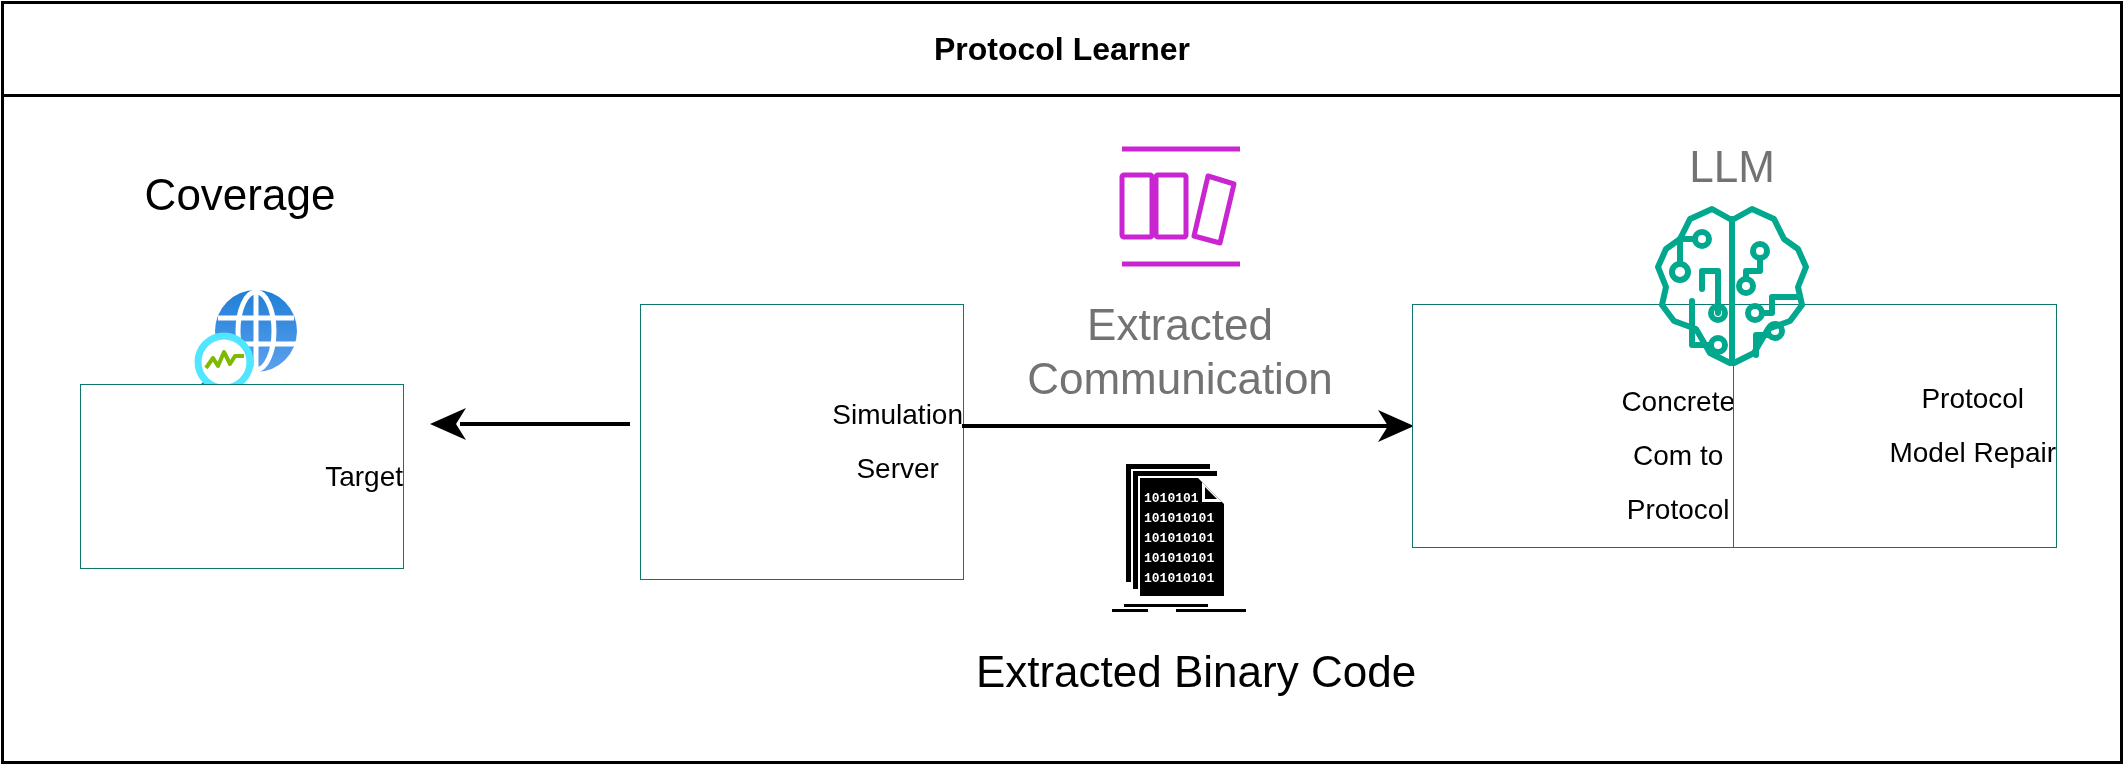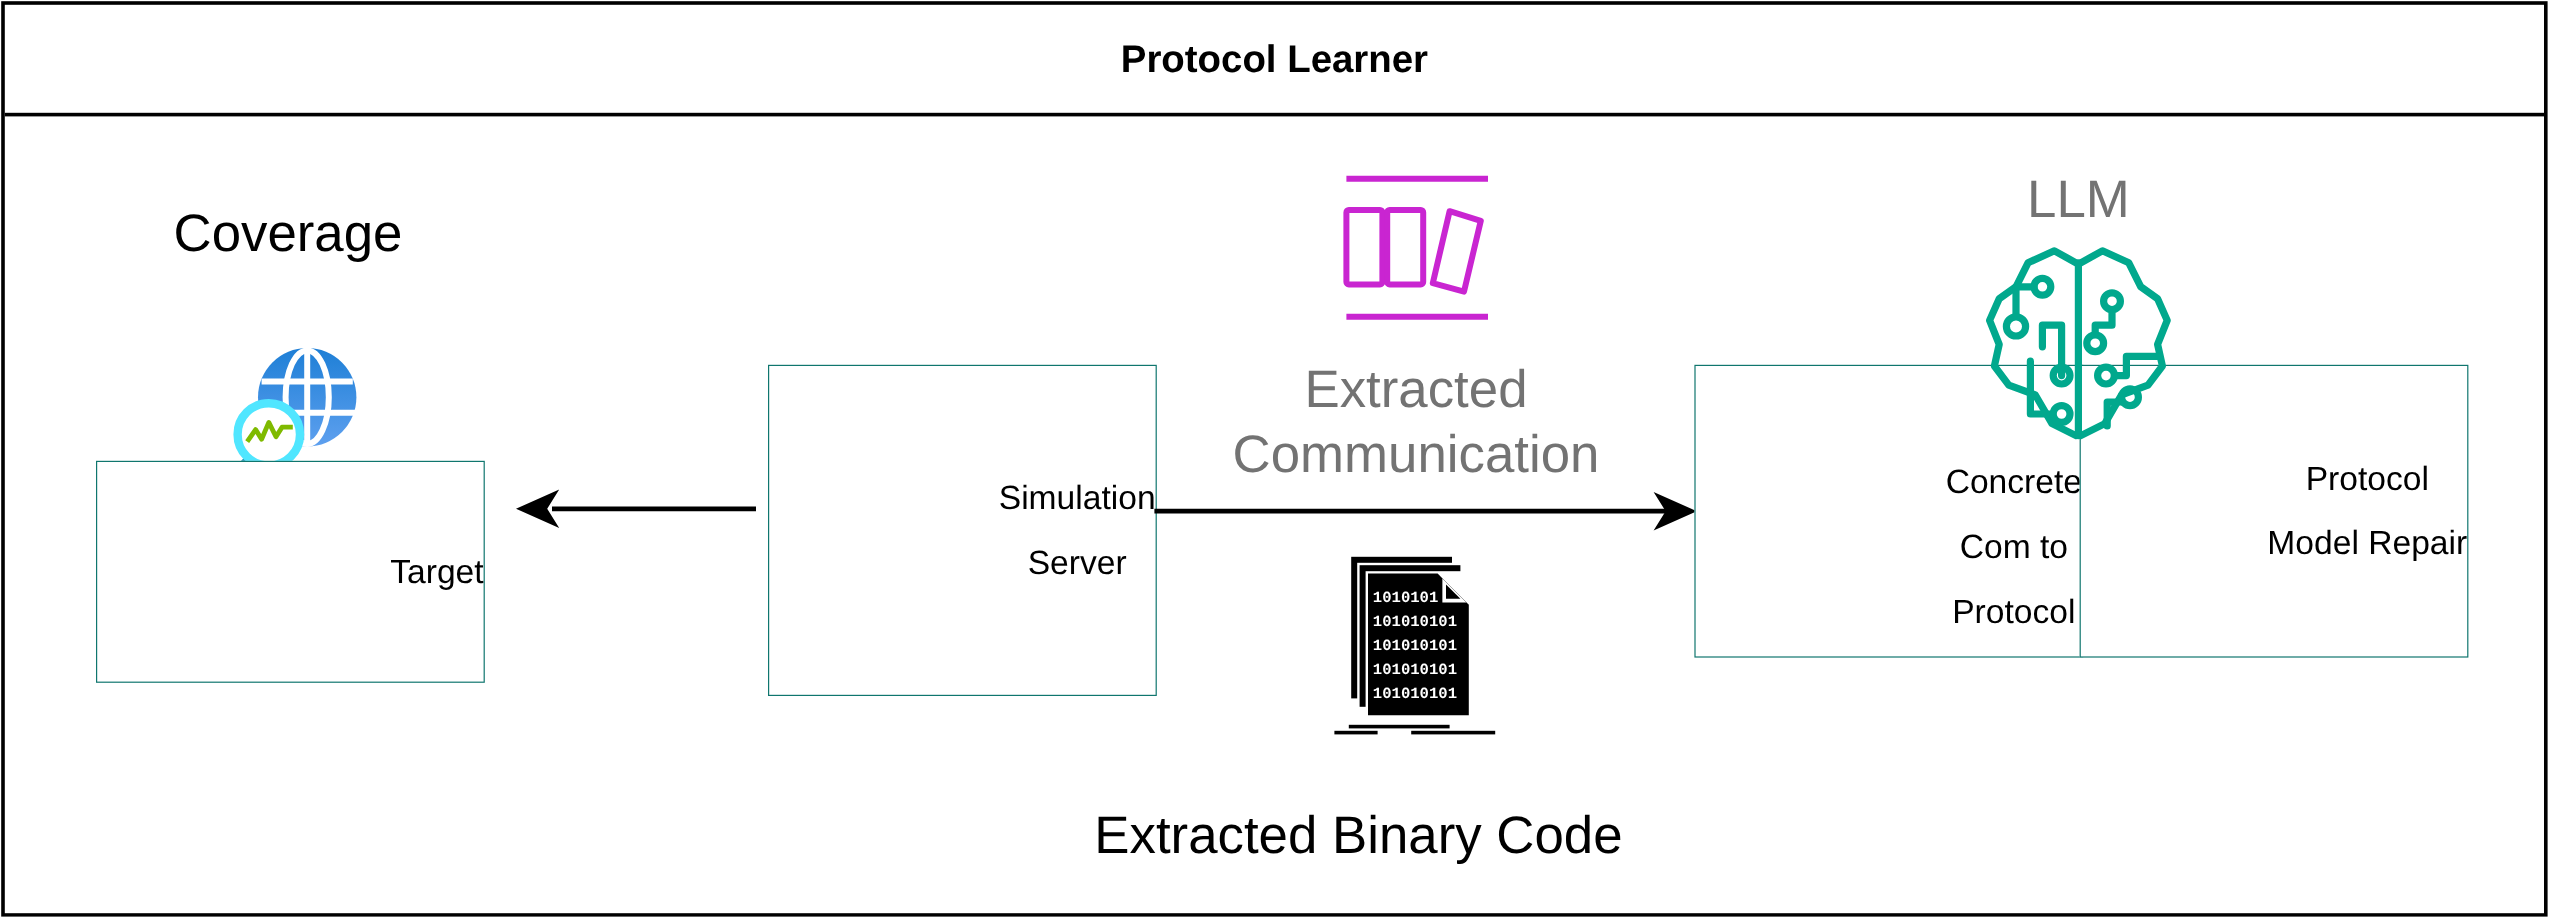--- a/index.html
+++ b/index.html
@@ -98,21 +98,21 @@
     <text x="34" y="62">101010101</text>
     <text x="34" y="82">101010101</text>
     <text x="34" y="102">101010101</text>
     <text x="34" y="122">101010101</text>
   </g>
   <rect x="14" y="144" width="84" height="3" fill="#000"></rect>
   <rect x="2" y="149" width="36" height="3" fill="#000"></rect>
   <rect x="66" y="149" width="70" height="3" fill="#000"></rect>
 </svg>
 
-<div class="label" style="left:832px; top:645px; width:600px;margin-top:25px;">Extracted Binary Code</div>
+<div class="label" style="left:896px; top:645px; width:600px;">Extracted Binary Code</div>
 
 <div class="box" style="left:1412px; top:304px; width:324px; height:244px; align-items:flex-end; padding-bottom:10px;">
   <div>
     <div>Concrete</div>
     <div>Com to</div>
     <div>Protocol</div>
   </div>
 </div>
 
 <div class="box" style="left:1733px; top:304px; width:324px; height:244px;">

